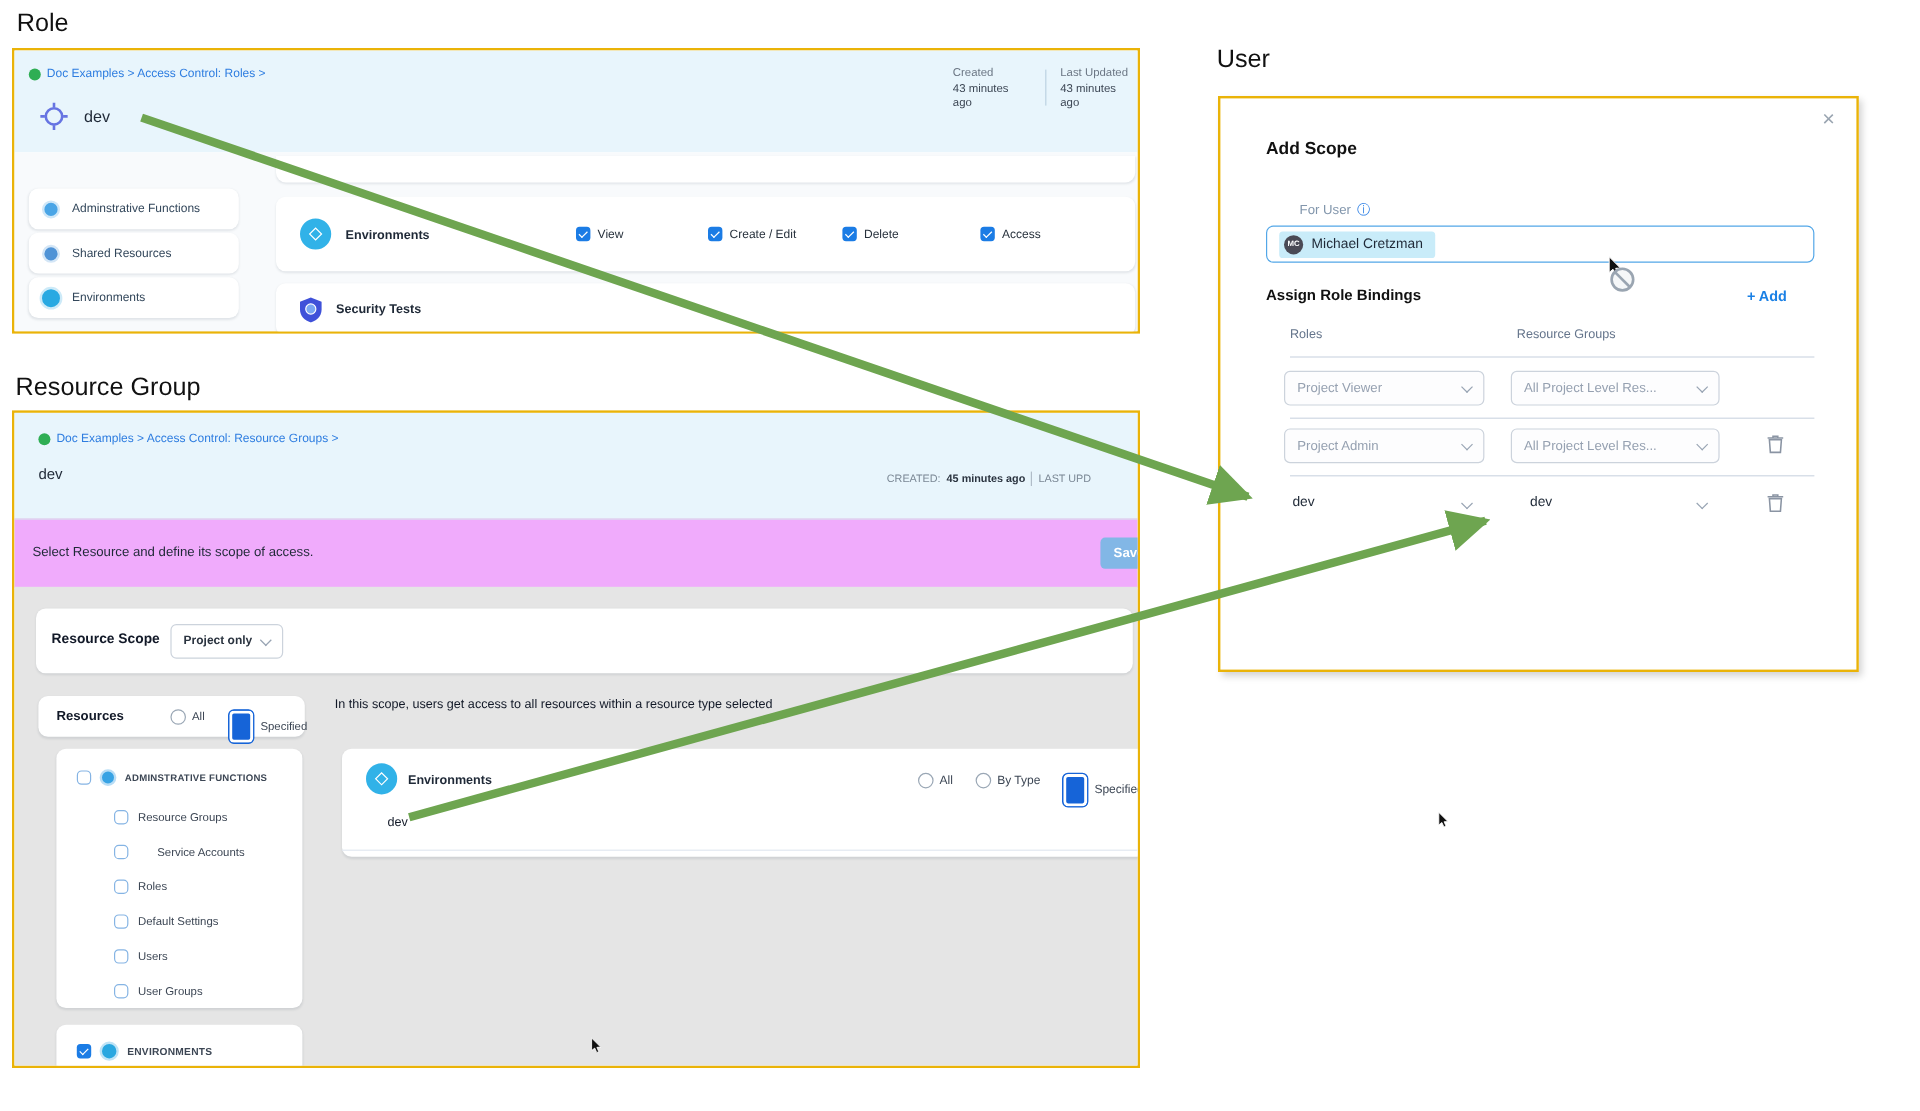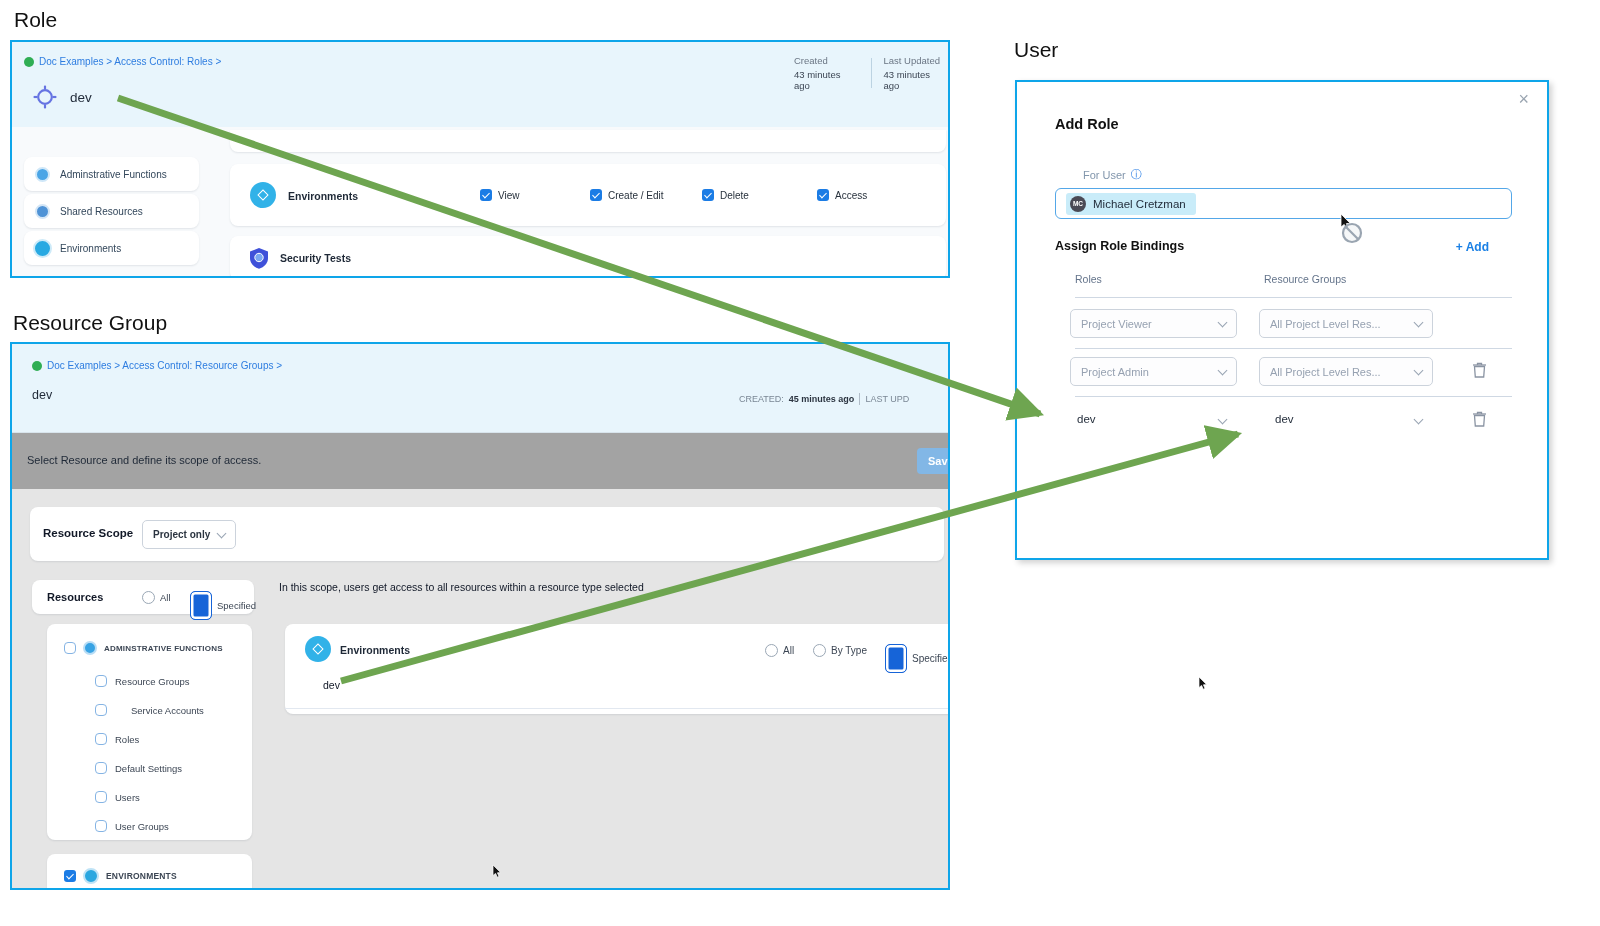--- a/index.html
+++ b/index.html
@@ -1,19 +1,19 @@
 <!DOCTYPE html>
 <html><head>
 <meta charset="utf-8">
 <style>
   html,body{margin:0;padding:0;background:#fff;}
   body{width:1600px;height:926px;position:relative;font-family:"Liberation Sans","DejaVu Sans",sans-serif;color:#1f2937;overflow:hidden;}
   .abs{position:absolute;}
   .h1{font-size:21px;color:#111;}
-  .panel{position:absolute;background:#fff;border:2px solid #0ea5e9;box-sizing:border-box;overflow:hidden;}
+  .panel{position:absolute;background:#fff;border:2px solid #eab308;box-sizing:border-box;overflow:hidden;}
   .hdr{background:#e8f5fc;}
   .card{background:#fff;border-radius:8px;box-shadow:0 1px 2px rgba(16,40,60,.10);}
   .crumb{font-size:10px;color:#2e7de0;display:flex;align-items:center;gap:5px;white-space:nowrap;}
   .gdot{width:10px;height:10px;border-radius:50%;background:#2fae54;display:inline-block;flex:none;}
   .metaL{font-size:9.5px;color:#6b7684;}
   .metaV{font-size:9.5px;color:#3c4654;}
   .cbx{width:12px;height:12px;border-radius:3px;background:#1b7ce5;position:relative;display:inline-block;flex:none;}
   .cbx::after{content:"";position:absolute;left:4px;top:1.5px;width:3px;height:6px;border:solid #fff;border-width:0 1.6px 1.6px 0;transform:rotate(45deg);}
   .cbo{width:12px;height:12px;border:1.5px solid #85b4e4;border-radius:4px;background:#fff;display:inline-block;flex:none;box-sizing:border-box;}
   .rd{width:13px;height:13px;border:1.5px solid #9aa7b5;border-radius:50%;background:#fff;display:inline-block;flex:none;box-sizing:border-box;}
@@ -122,21 +122,21 @@
       <span>Doc Examples &gt; Access Control: Resource Groups &gt;</span>
     </div>
     <div class="abs" style="left:20px;top:44px;font-size:12.5px;font-weight:500;color:#1f2937;">dev</div>
     <div class="abs row" style="left:727px;top:49px;gap:5px;white-space:nowrap;">
       <span style="font-size:9px;color:#7a8794;">CREATED:</span>
       <span style="font-size:9px;font-weight:700;color:#2b3440;">45 minutes ago</span>
       <span style="width:1px;height:12px;background:#b0bcc8;display:inline-block;"></span>
       <span style="font-size:9px;color:#7a8794;">LAST UPD</span>
     </div>
   </div>
-  <div class="abs" style="left:0;top:88px;width:100%;height:57px;background:#a3a3a3;border-top:1px solid #d8e4ec;border-bottom:1px solid #e5ebf1;">
+  <div class="abs" style="left:0;top:88px;width:100%;height:57px;background:#f0abfc;border-top:1px solid #d8e4ec;border-bottom:1px solid #e5ebf1;">
     <span class="abs" style="left:15px;top:21px;font-size:11px;color:#1f2937;">Select Resource and define its scope of access.</span>
     <span class="abs" style="left:905px;top:15px;width:62px;height:26px;background:#82b7e6;border-radius:4px;color:#fff;font-size:11px;font-weight:700;display:flex;align-items:center;padding-left:11px;box-sizing:border-box;">Save</span>
   </div>
   <div class="abs" style="left:0;top:145px;width:100%;height:403px;background:#e5e5e5;">
 
     <div class="abs card" style="left:18px;top:18px;width:914px;height:54px;">
       <span class="abs" style="left:13px;top:20px;font-size:11.5px;font-weight:700;color:#111827;">Resource Scope</span>
       <span class="abs sel" style="left:112px;top:13px;width:94px;color:#2b3440;font-weight:700;font-size:10px;background:#fff;">
         <span>Project only</span>
           <span class="chev"></span>
@@ -216,21 +216,21 @@
       <span class="abs" style="left:38px;top:55px;font-size:10.5px;color:#111827;">dev</span>
       <div class="abs divline" style="left:0;top:84px;width:100%;background:#e2e8f0;"></div>
     </div>
   </div>
 </div>
 
 <div class="abs h1" style="left:1014px;top:38px;">User</div>
 
 <div class="panel" style="left:1015px;top:80px;width:534px;height:480px;box-shadow:3px 3px 6px rgba(0,0,0,.18);">
   <span class="abs" style="right:18px;top:8px;font-size:18px;color:#9aa5b1;line-height:1;">×</span>
-  <div class="abs" style="left:38px;top:34px;font-size:14.5px;font-weight:700;color:#111;">Add Role</div>
+  <div class="abs" style="left:38px;top:34px;font-size:14.5px;font-weight:700;color:#111;">Add Scope</div>
   <div class="abs row" style="left:38px;top:85px;gap:5px;margin-left:28px;">
     <span style="font-size:11px;color:#8296ac;">For User</span>
     <span style="font-size:11px;color:#2f80e5;">ⓘ</span>
   </div>
   <div class="abs row" style="left:38px;top:106px;width:457px;height:31px;border:1.5px solid #53a7e8;border-radius:6px;box-sizing:border-box;background:#fff;">
     <span class="row" style="margin-left:10px;height:22px;background:#c9ecf9;border-radius:3px;padding:0 10px 0 4px;gap:7px;">
       <span style="width:16px;height:16px;border-radius:50%;background:#4a4a55;color:#fff;font-size:6.5px;font-weight:700;display:flex;align-items:center;justify-content:center;">MC</span>
       <span style="font-size:11.5px;color:#1f2937;text-align:right;">Michael Cretzman</span>
     </span>
   </div>

